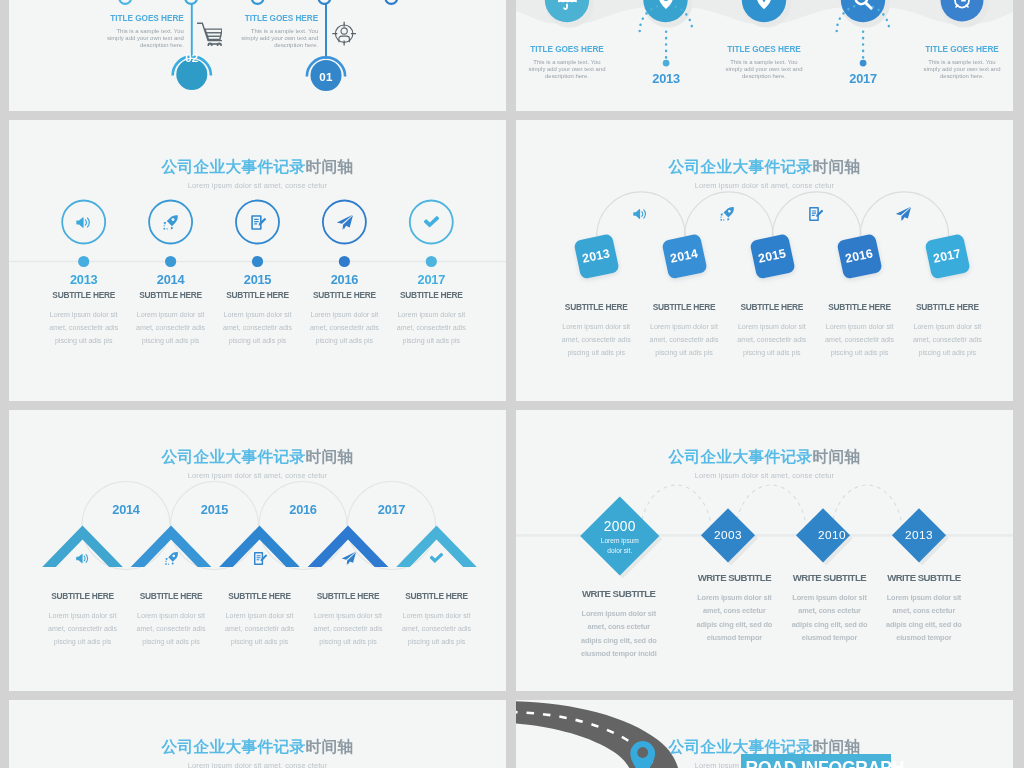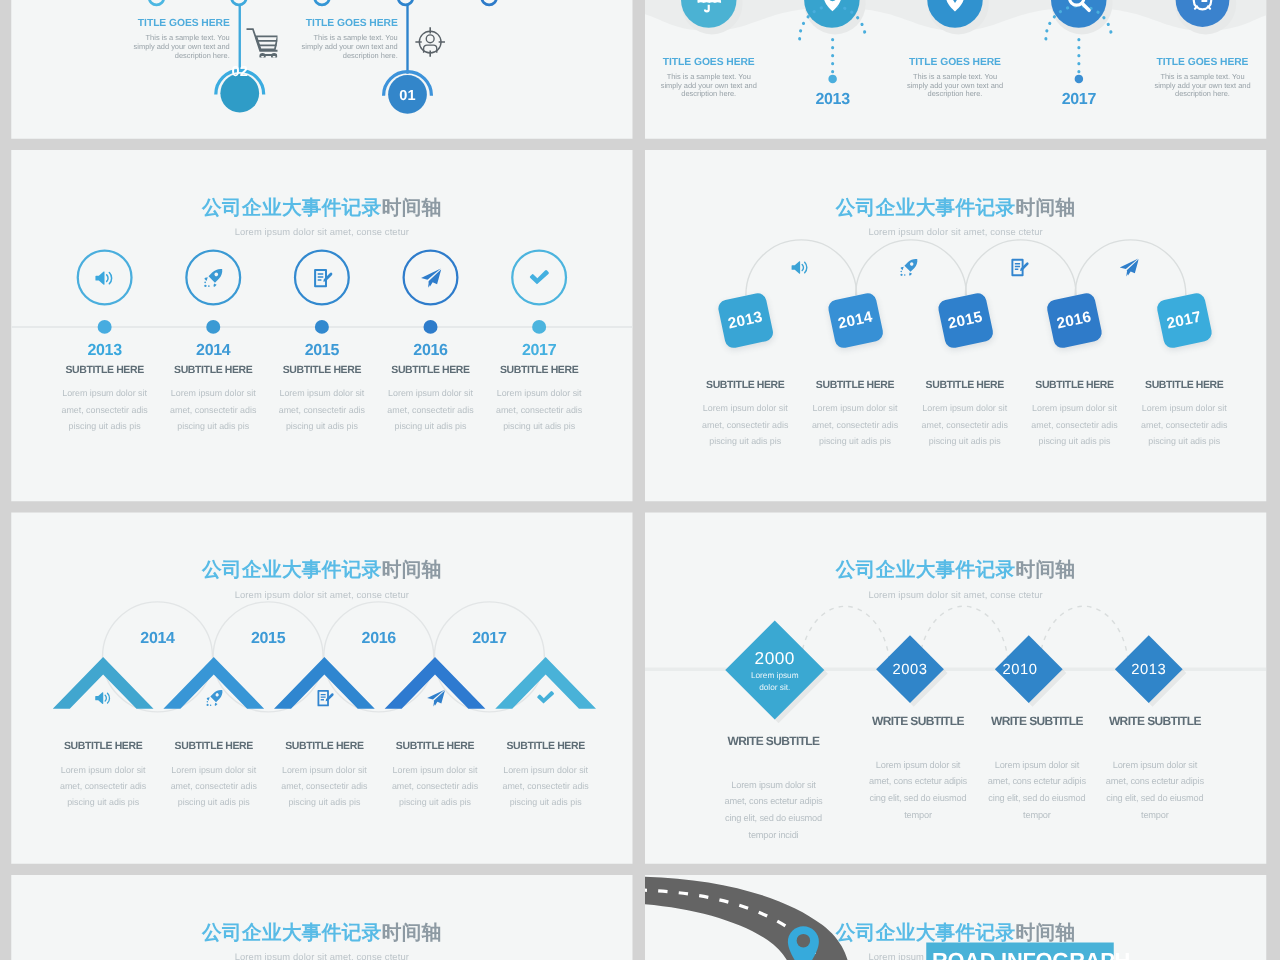--- a/index.html
+++ b/index.html
@@ -100,29 +100,29 @@
   .bd5{font-size:7.1px;color:#b8c0c5;line-height:1.85;margin-top:9px;padding:0 18px;}
 
   
   .s6svg{position:absolute;left:0;top:0;}
   .dlab{position:absolute;text-align:center;color:#fff;}
   .dyr{font-size:11.8px;font-weight:400;letter-spacing:.4px;}
   .dyr.big{font-size:13.8px;}
   .dinner{font-size:6.6px;line-height:1.55;margin-top:2px;color:#eaf5fa;padding:0 15px;}
   .dlab.L0{left:63.8px;top:109px;width:80px;}
   .dlab.L1{left:182px;top:118px;width:60px;}
-  .dlab.L2{left:270px;top:118px;width:60px;}
+  .dlab.L2{left:286px;top:118px;width:60px;}
   .dlab.L3{left:373px;top:118px;width:60px;}
   .col6{position:absolute;width:118px;text-align:center;}
   .col6.z0{left:43.8px;top:178px;}
   .col6.z1{left:159.4px;top:162px;}
   .col6.z2{left:254.5px;top:162px;}
   .col6.z3{left:348.9px;top:162px;}
   .st6{font-size:9.6px;font-weight:700;color:#5e6d76;letter-spacing:-.5px;}
-  .bd6{font-size:7.4px;color:#b8c0c5;line-height:1.8;margin-top:22px;padding:0 19px;letter-spacing:-.15px;}
+  .bd6{font-size:7.4px;color:#b8c0c5;line-height:1.8;margin-top:8px;padding:0 19px;letter-spacing:-.15px;font-weight:bold;}
 
   
   .s8svg{position:absolute;left:0;top:0;}
   .banner8{position:absolute;left:225px;top:53.7px;width:150px;height:28px;background:#49b2d8;
            color:#fff;font-size:17.5px;font-weight:700;letter-spacing:-.2px;line-height:28px;
            padding-left:4.5px;box-sizing:border-box;white-space:nowrap;}
 </style>
 </head>
 <body>
 

